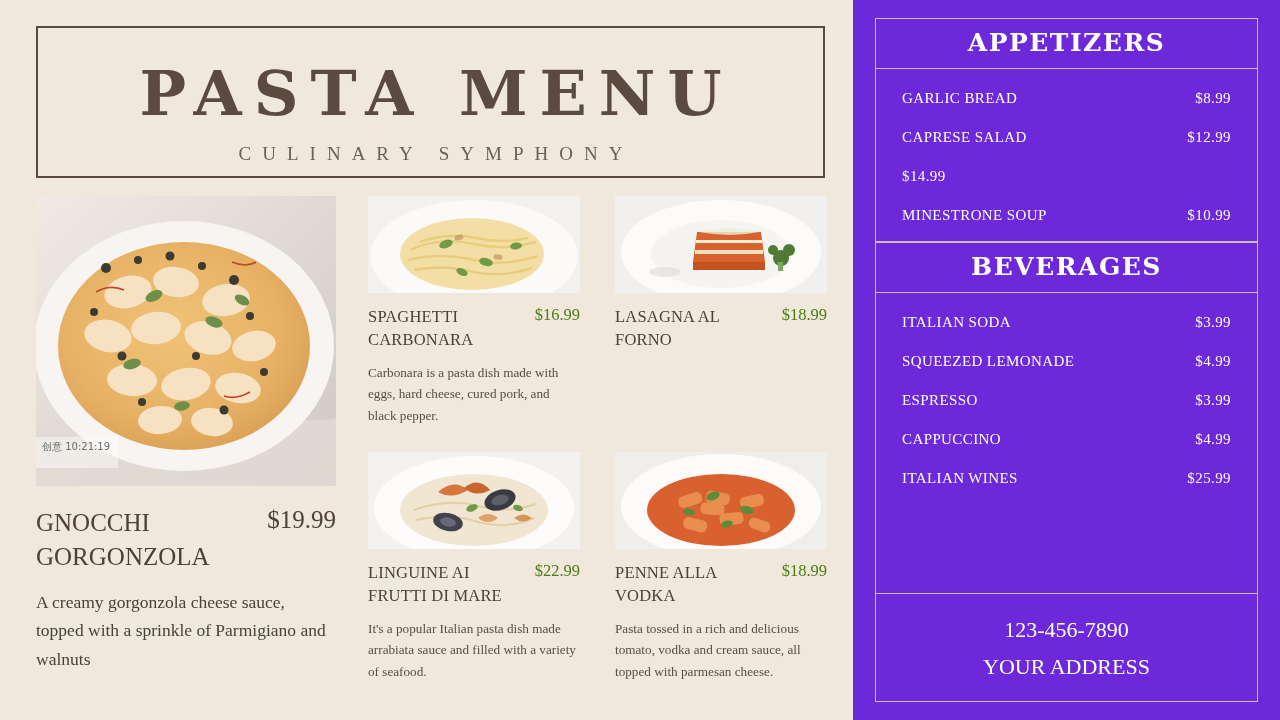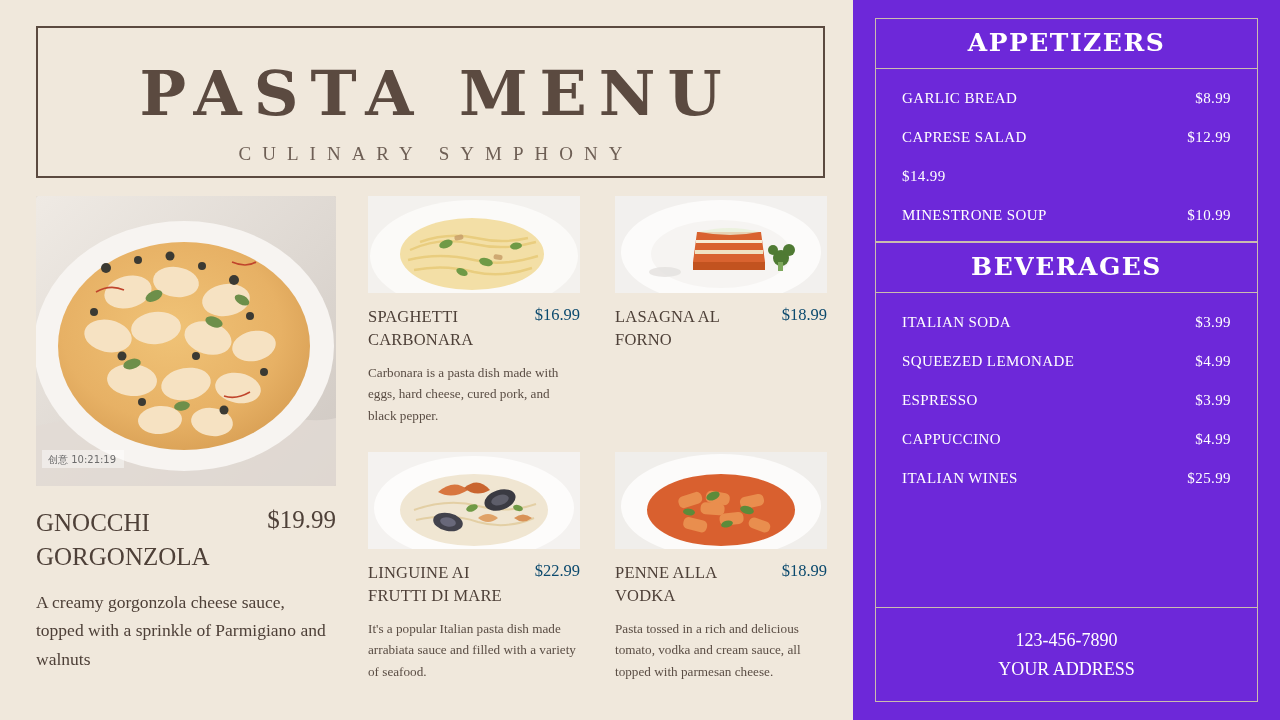--- a/index.html
+++ b/index.html
@@ -116,21 +116,21 @@
     gap: 6px;
   }
   .dish .name {
     font-size: 16.5px;
     color: #4e4038;
     line-height: 1.42;
     letter-spacing: .2px;
   }
   .dish .price {
     font-size: 16.5px;
-    color: #0c4a6e;
+    color: #4d7c0f;
     white-space: nowrap;
   }
   .dish .desc {
     margin-top: 10px;
     font-size: 13.2px;
     color: #5a4d44;
     line-height: 1.62;
   }
 
   
@@ -166,31 +166,31 @@
     font-size: 15px;
     letter-spacing: .4px;
   }
   .sep { height: 1.5px; background: #cbbcae; }
   .footer {
     margin-top: auto;
     border-top: 1.5px solid #cbbcae;
     text-align: center;
     color: #fff;
     padding: 18px 0 16px;
-    font-size: 18px;
+    font-size: 22px;
     line-height: 1.65;
   }
 
   
   .img { position: absolute; inset: 0; }
   .wm {
-    position: absolute; left: 6px; bottom: 18px;
+    position: absolute; left: 0; bottom: 18px;
     background: rgba(255,255,255,.45);
     color: #6b6b6b; font-size: 10px;
-    padding: 4px 8px 2px 6px; line-height: 1.25;
+    padding: 4px 8px 15px 6px; line-height: 1.25;
     font-family: "DejaVu Sans", sans-serif;
   }
 </style>
 </head>
 <body>
 
 <div class="page">
 
   <div class="left">
 

